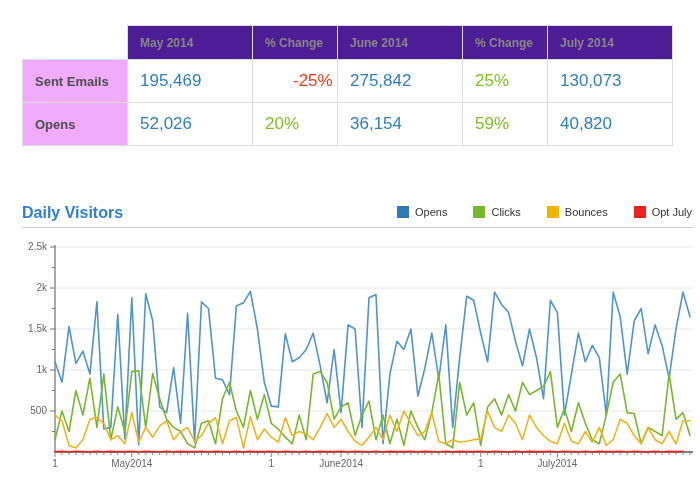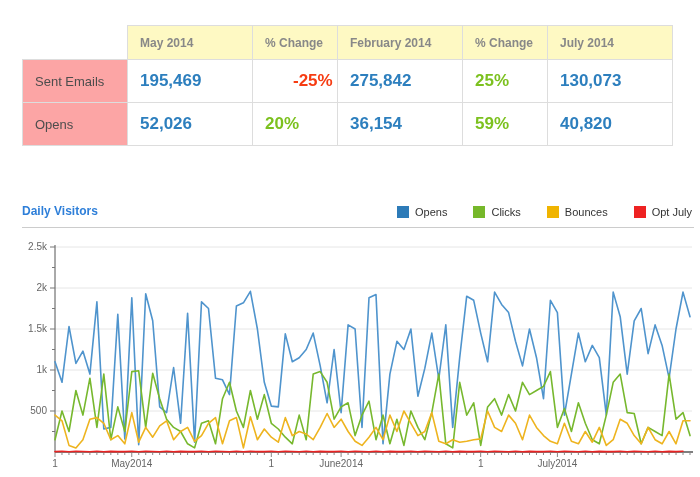--- a/index.html
+++ b/index.html
@@ -3,31 +3,31 @@
 <meta charset="utf-8">
 <style>
   html,body{margin:0;padding:0;}
   body{
     width:700px;height:477px;position:relative;background:#fff;overflow:hidden;
     font-family:"Liberation Sans",sans-serif;
   }
   
   table.stats{position:absolute;left:22px;top:25px;border-collapse:collapse;table-layout:fixed;}
   table.stats th,table.stats td{border:1px solid #ddd;text-align:left;padding:0 0 0 12px;}
-  table.stats thead th{height:33px;background:#fef9c3;color:#888;font-size:12px;font-weight:bold;}
+  table.stats thead th{height:33px;background:#4c1d95;color:#888;font-size:12px;font-weight:bold;}
   table.stats thead th.corner{border:none;background:#fff;}
-  table.stats tbody th{height:42px;background:#fca5a5;color:#4d4d4d;font-size:13px;font-weight:normal;}
-  table.stats td{height:42px;background:#fff;font-size:17px;font-weight:bold;}
+  table.stats tbody th{height:42px;background:#f0abfc;color:#4d4d4d;font-size:13px;font-weight:bold;}
+  table.stats td{height:42px;background:#fff;font-size:17px;font-weight:normal;}
   table.stats td.value{color:var(--value_blue);}
   table.stats td.pos{color:var(--positive_green);}
   table.stats td.neg{color:var(--negative_red);padding-left:40px;}
   col.c-label{width:105px;} col.c-month{width:125px;} col.c-pct{width:85px;}
   
   .section-title{
-    position:absolute;left:22px;top:204px;font-size:12px;font-weight:bold;
+    position:absolute;left:22px;top:204px;font-size:16px;font-weight:bold;
     color:var(--title_blue);
   }
   .legend{position:absolute;right:8px;top:206px;display:flex;align-items:center;gap:26px;}
   .legend-item{display:flex;align-items:center;gap:6px;cursor:pointer;}
   .legend-swatch{width:12px;height:12px;display:inline-block;}
   .legend-label{font-size:11px;color:#333;}
   .divider{position:absolute;left:22px;top:227px;width:672px;height:1px;background:#ccc;}
   
   svg.chart{position:absolute;left:0;top:238px;}
   svg.chart text{font-family:"Liberation Sans",sans-serif;font-size:10px;fill:#666;}
@@ -44,21 +44,21 @@
         <col class="c-pct">
       <col class="c-month">
         <col class="c-pct">
         <col class="c-month">
     </colgroup>
     <thead>
       <tr>
         <th class="corner"></th>
       <th>May 2014</th>
           <th>% Change</th>
-          <th>February 2014</th>
+          <th>June 2014</th>
           <th>% Change</th>
           <th>July 2014</th>
         </tr>
     </thead>
     <tbody id="stats-body">
         <tr>
           <th>Sent Emails</th>
           <td class="value">195,469</td>
           <td class="neg">-25%</td>
           <td class="value">275,842</td>

